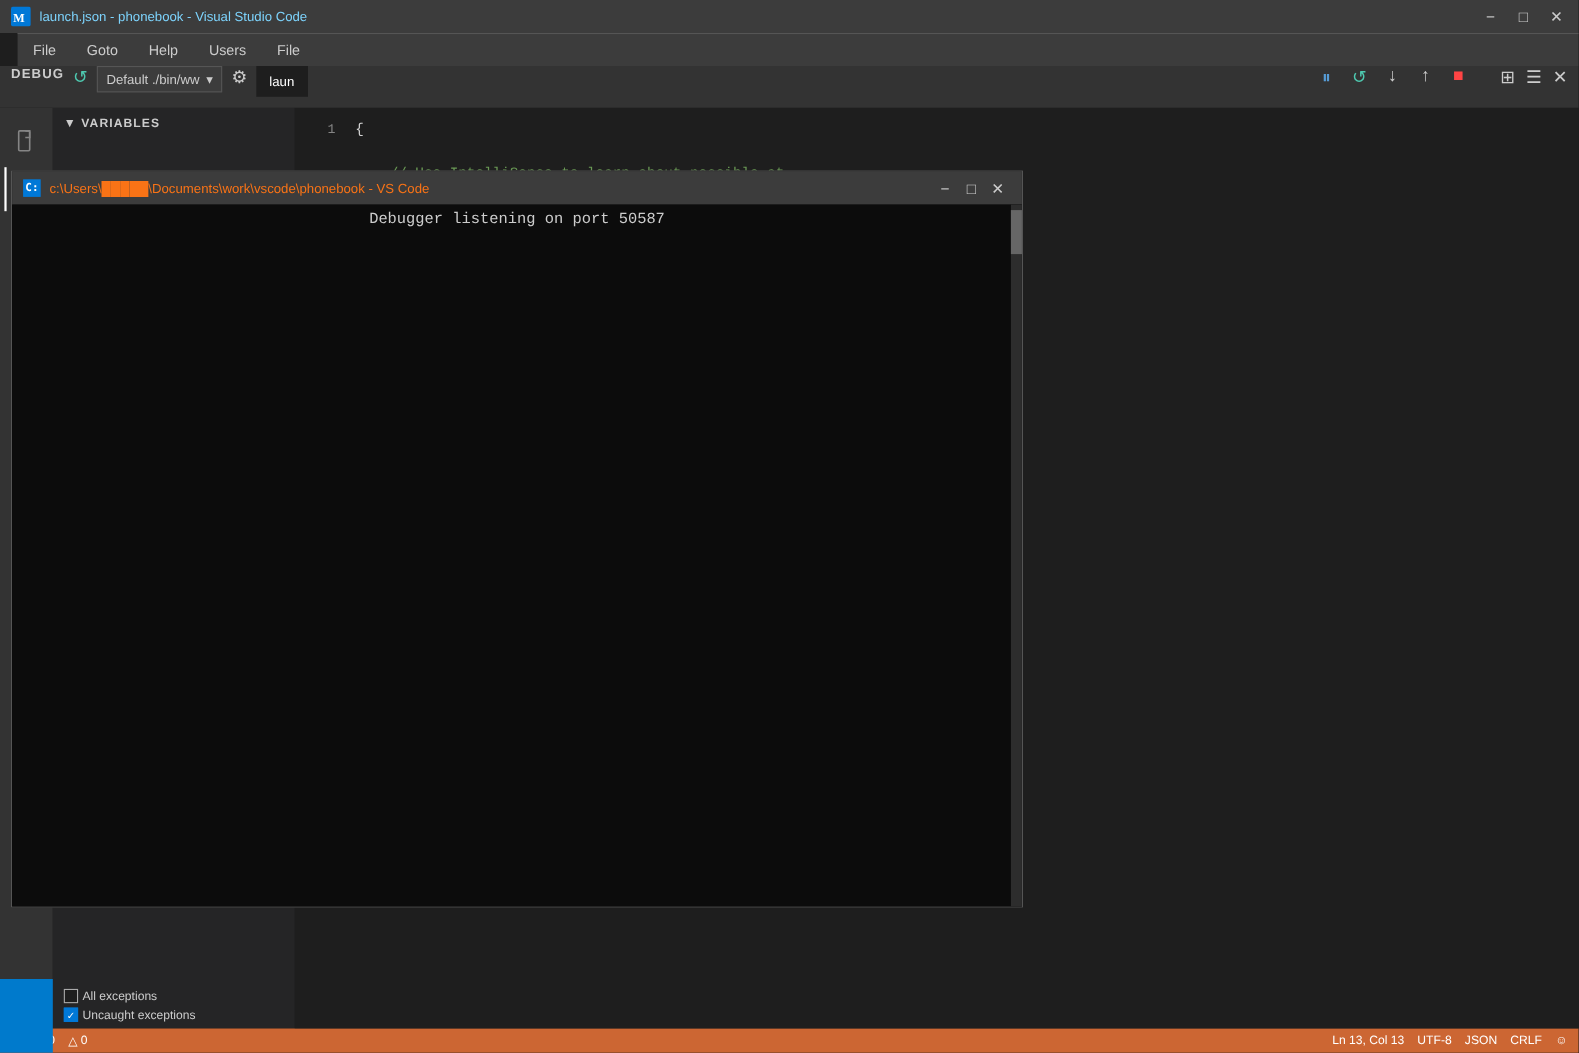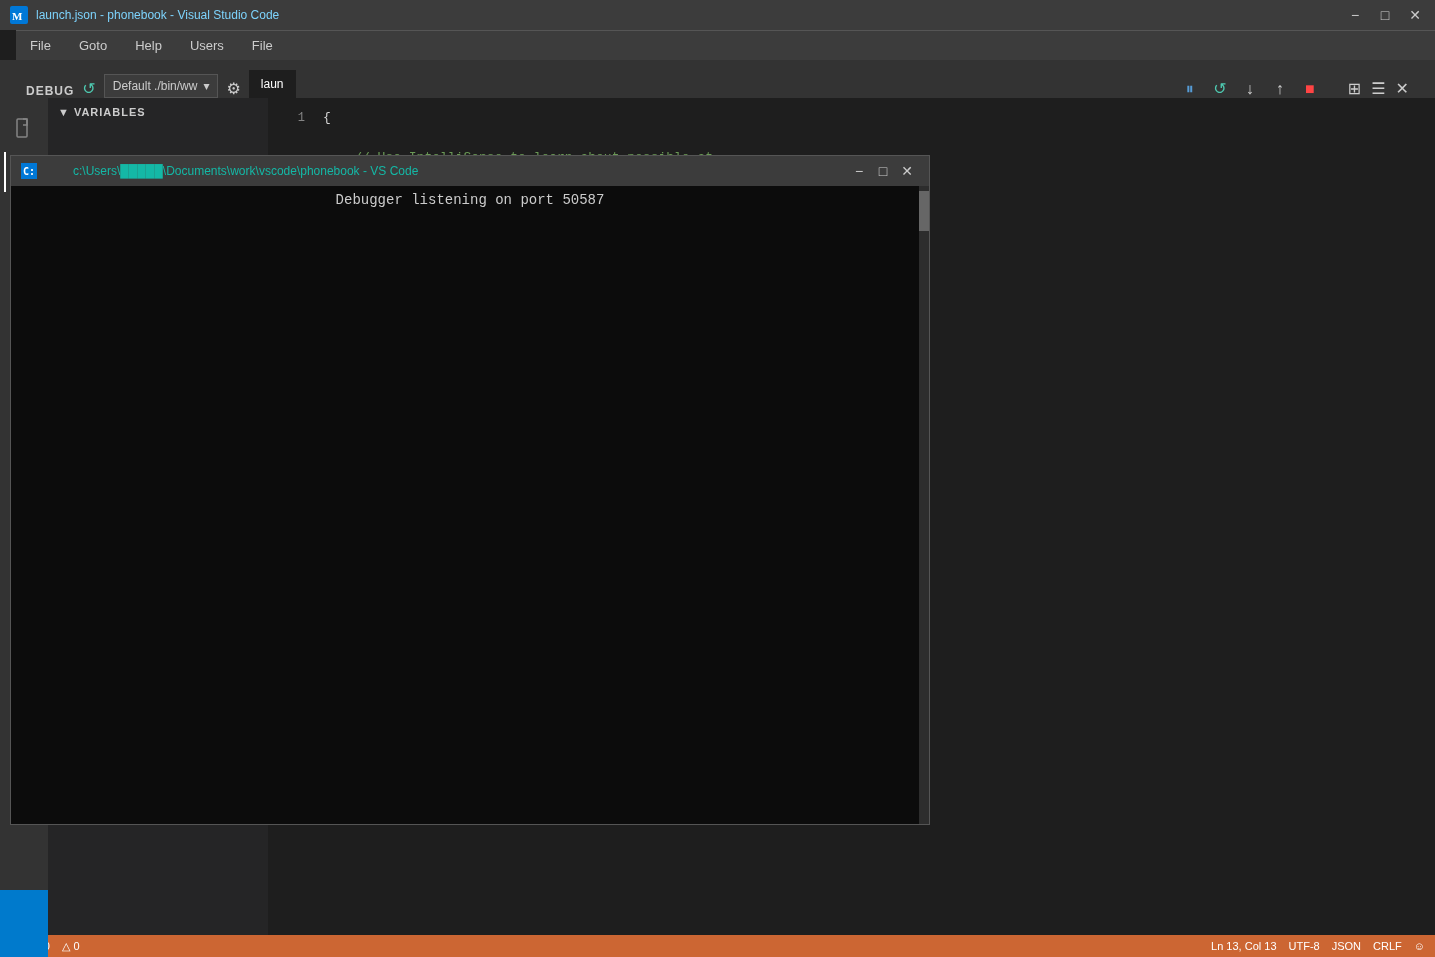--- a/index.html
+++ b/index.html
@@ -71,22 +71,22 @@
       font-size: 13px;
       cursor: pointer;
       padding: 0 4px;
     }
 
     
     .debug-toolbar {
       height: 38px;
       background: #333;
       display: flex;
-      align-items: flex-end;
-      padding: 0 26px;
+      align-items: flex-start;
+      padding: 0 10px;
       gap: 8px;
       flex-shrink: 0;
     }
     .debug-label {
       color: #ccc;
       font-size: 12px;
       font-weight: bold;
       letter-spacing: 1px;
     }
     .debug-refresh-btn {
@@ -262,24 +262,23 @@
       margin-right: 8px;
       display: flex;
       align-items: center;
       justify-content: center;
       font-size: 10px;
       color: white;
       font-weight: bold;
       font-family: monospace;
     }
     .terminal-title-text {
-      color: #14b8a6;
+      color: #f97316;
       font-size: 12px;
       flex: 1;
-      margin-left: 28px;
     }
     .terminal-btn {
       color: #ccc;
       font-size: 14px;
       cursor: pointer;
       width: 24px;
       height: 24px;
       display: flex;
       align-items: center;
       justify-content: center;
@@ -411,20 +410,30 @@
     <div class="debug-panel">
       <div class="debug-section">
         <div class="debug-section-title">
           <span>▼</span>
           <span>VARIABLES</span>
         </div>
       </div>
 
       <div style="flex:1;"></div>
 
+      <div class="exceptions-panel">
+        <div class="exception-item" style="margin-bottom:4px;">
+          <div class="checkbox"></div>
+          <span>All exceptions</span>
+        </div>
+        <div class="exception-item">
+          <div class="checkbox checked">✓</div>
+          <span>Uncaught exceptions</span>
+        </div>
+      </div>
     </div>
 
     <div class="editor-area">
       <div style="position:relative; padding: 10px 0 10px 55px; font-family:'Consolas','Courier New',monospace; font-size:13px; line-height:20px; overflow:hidden; height:100%;">
 
         <div style="position:absolute; left:0; top:10px; width:45px; text-align:right; padding-right:8px; color:#858585; font-size:12px; line-height:20px; user-select:none;">
           <div>1</div>
           <div>&nbsp;</div>
           <div>&nbsp;</div>
           <div>&nbsp;</div>

